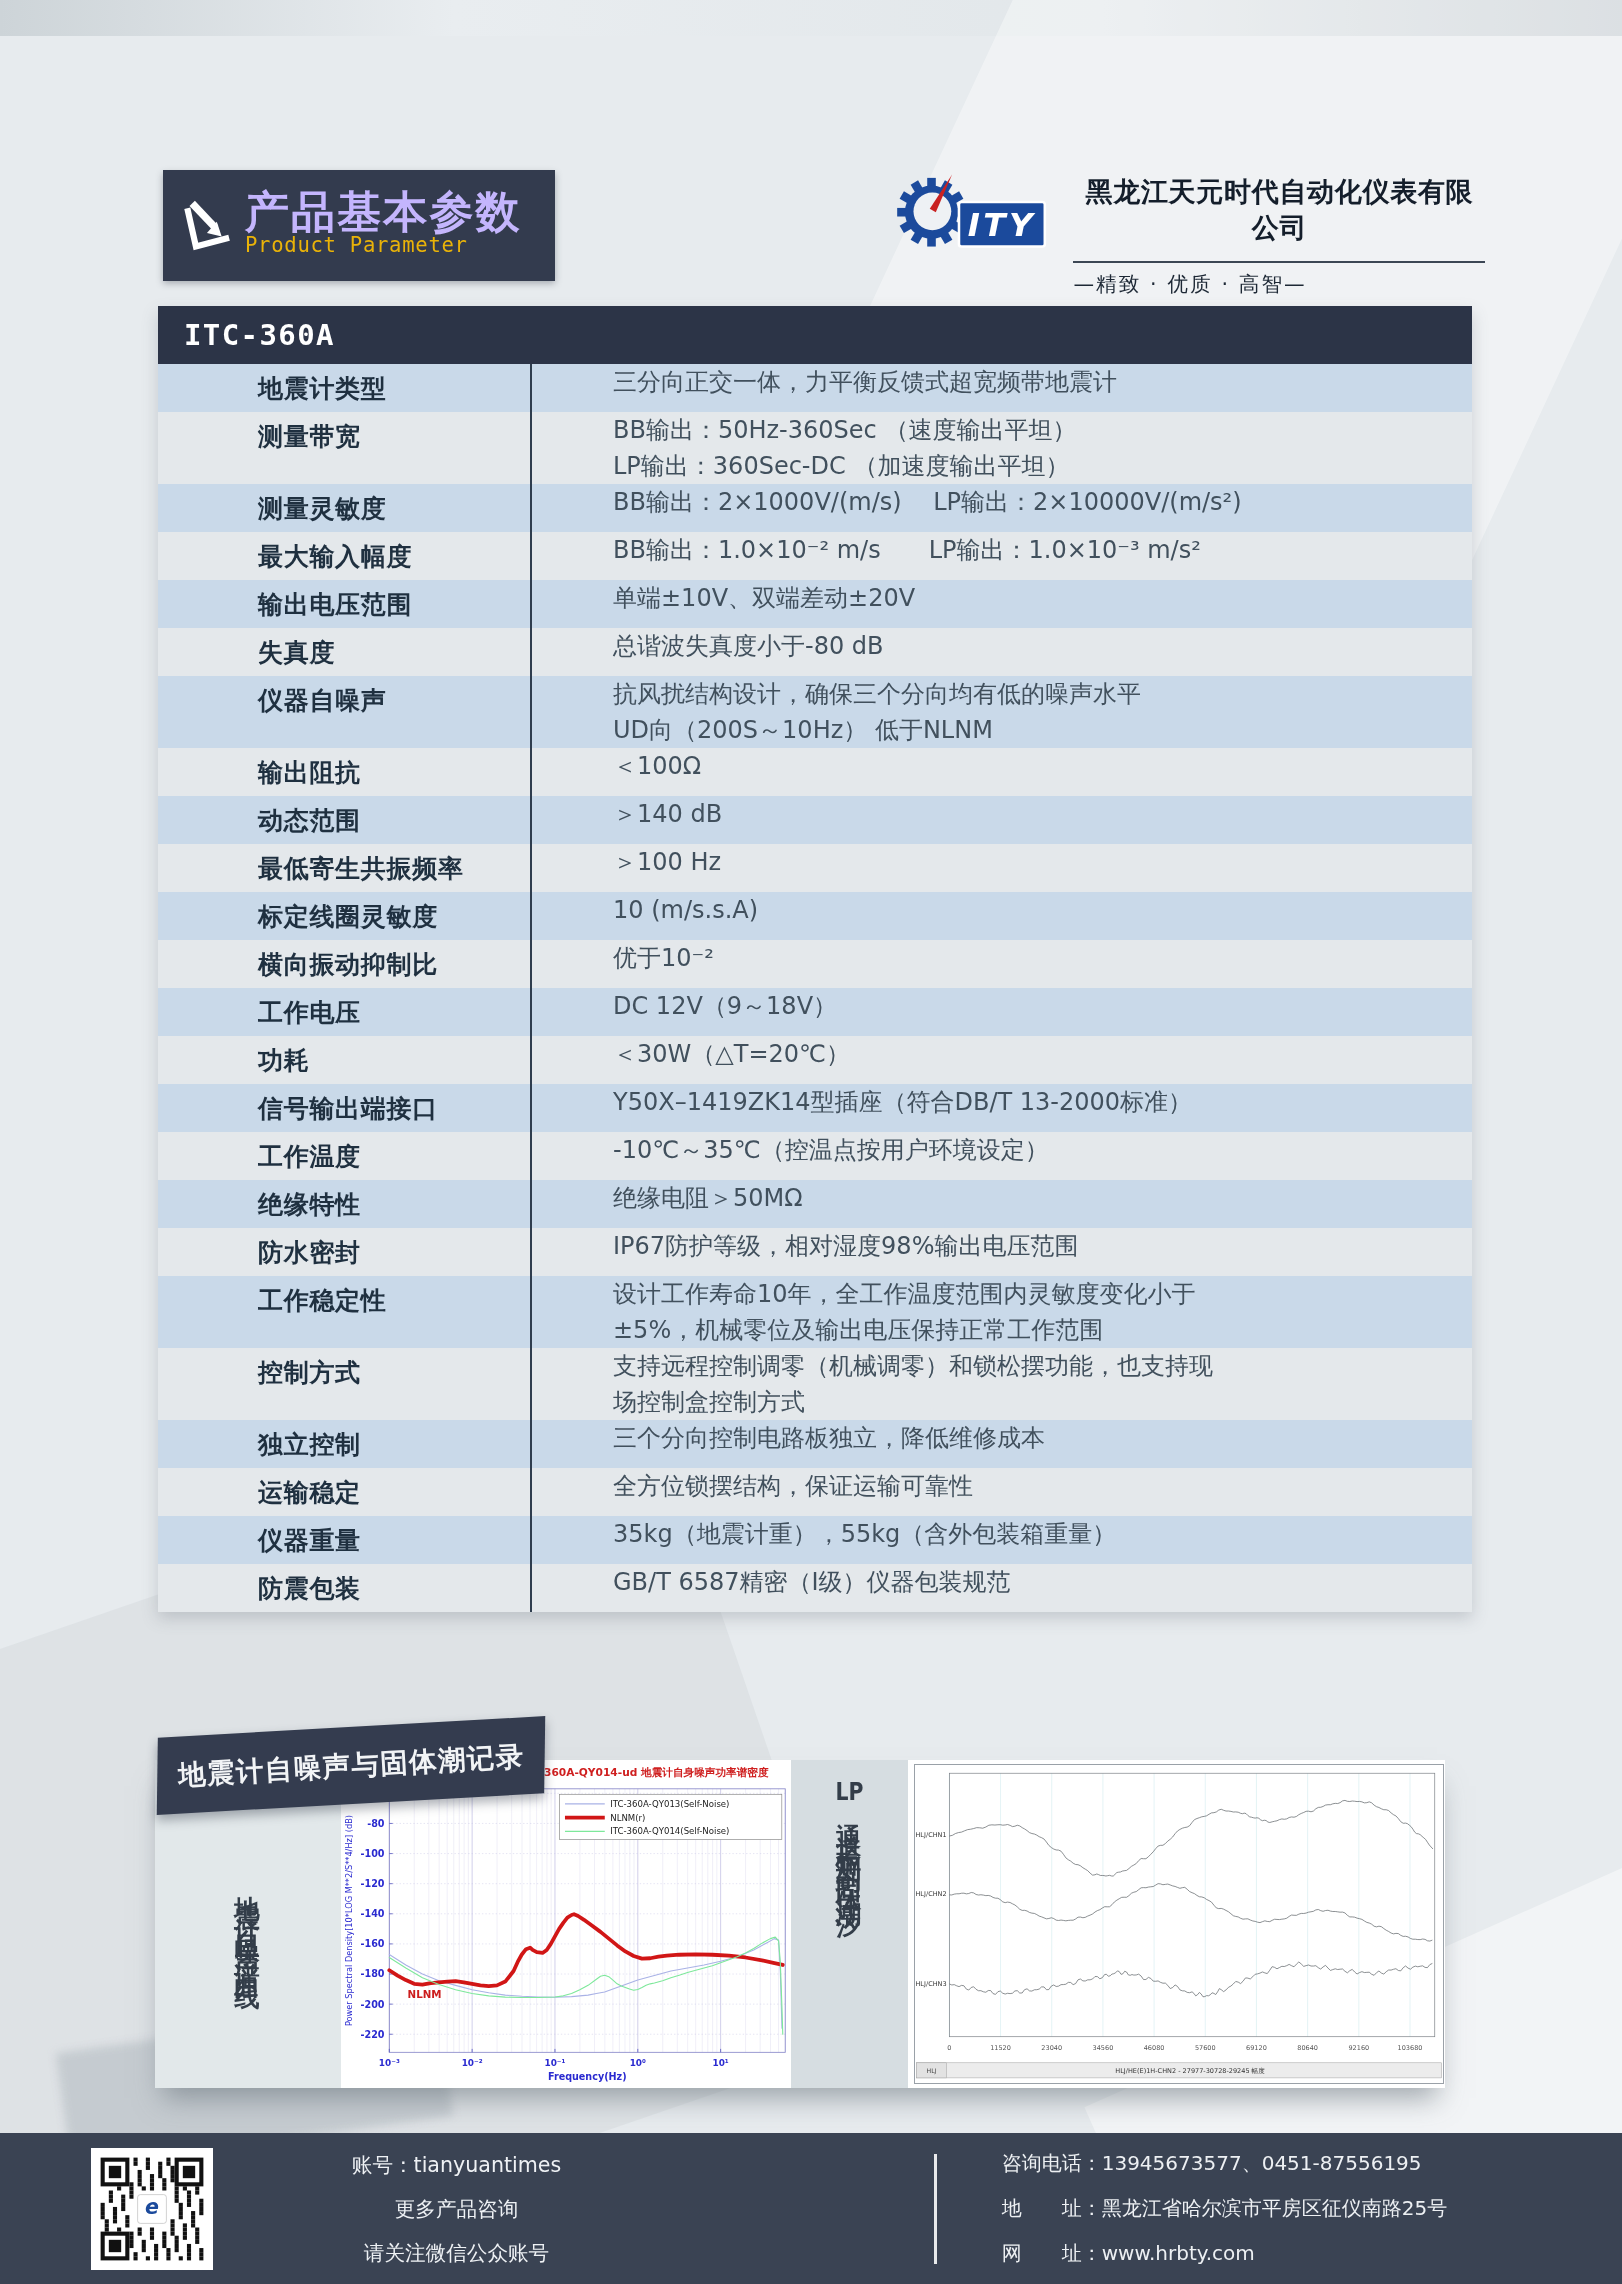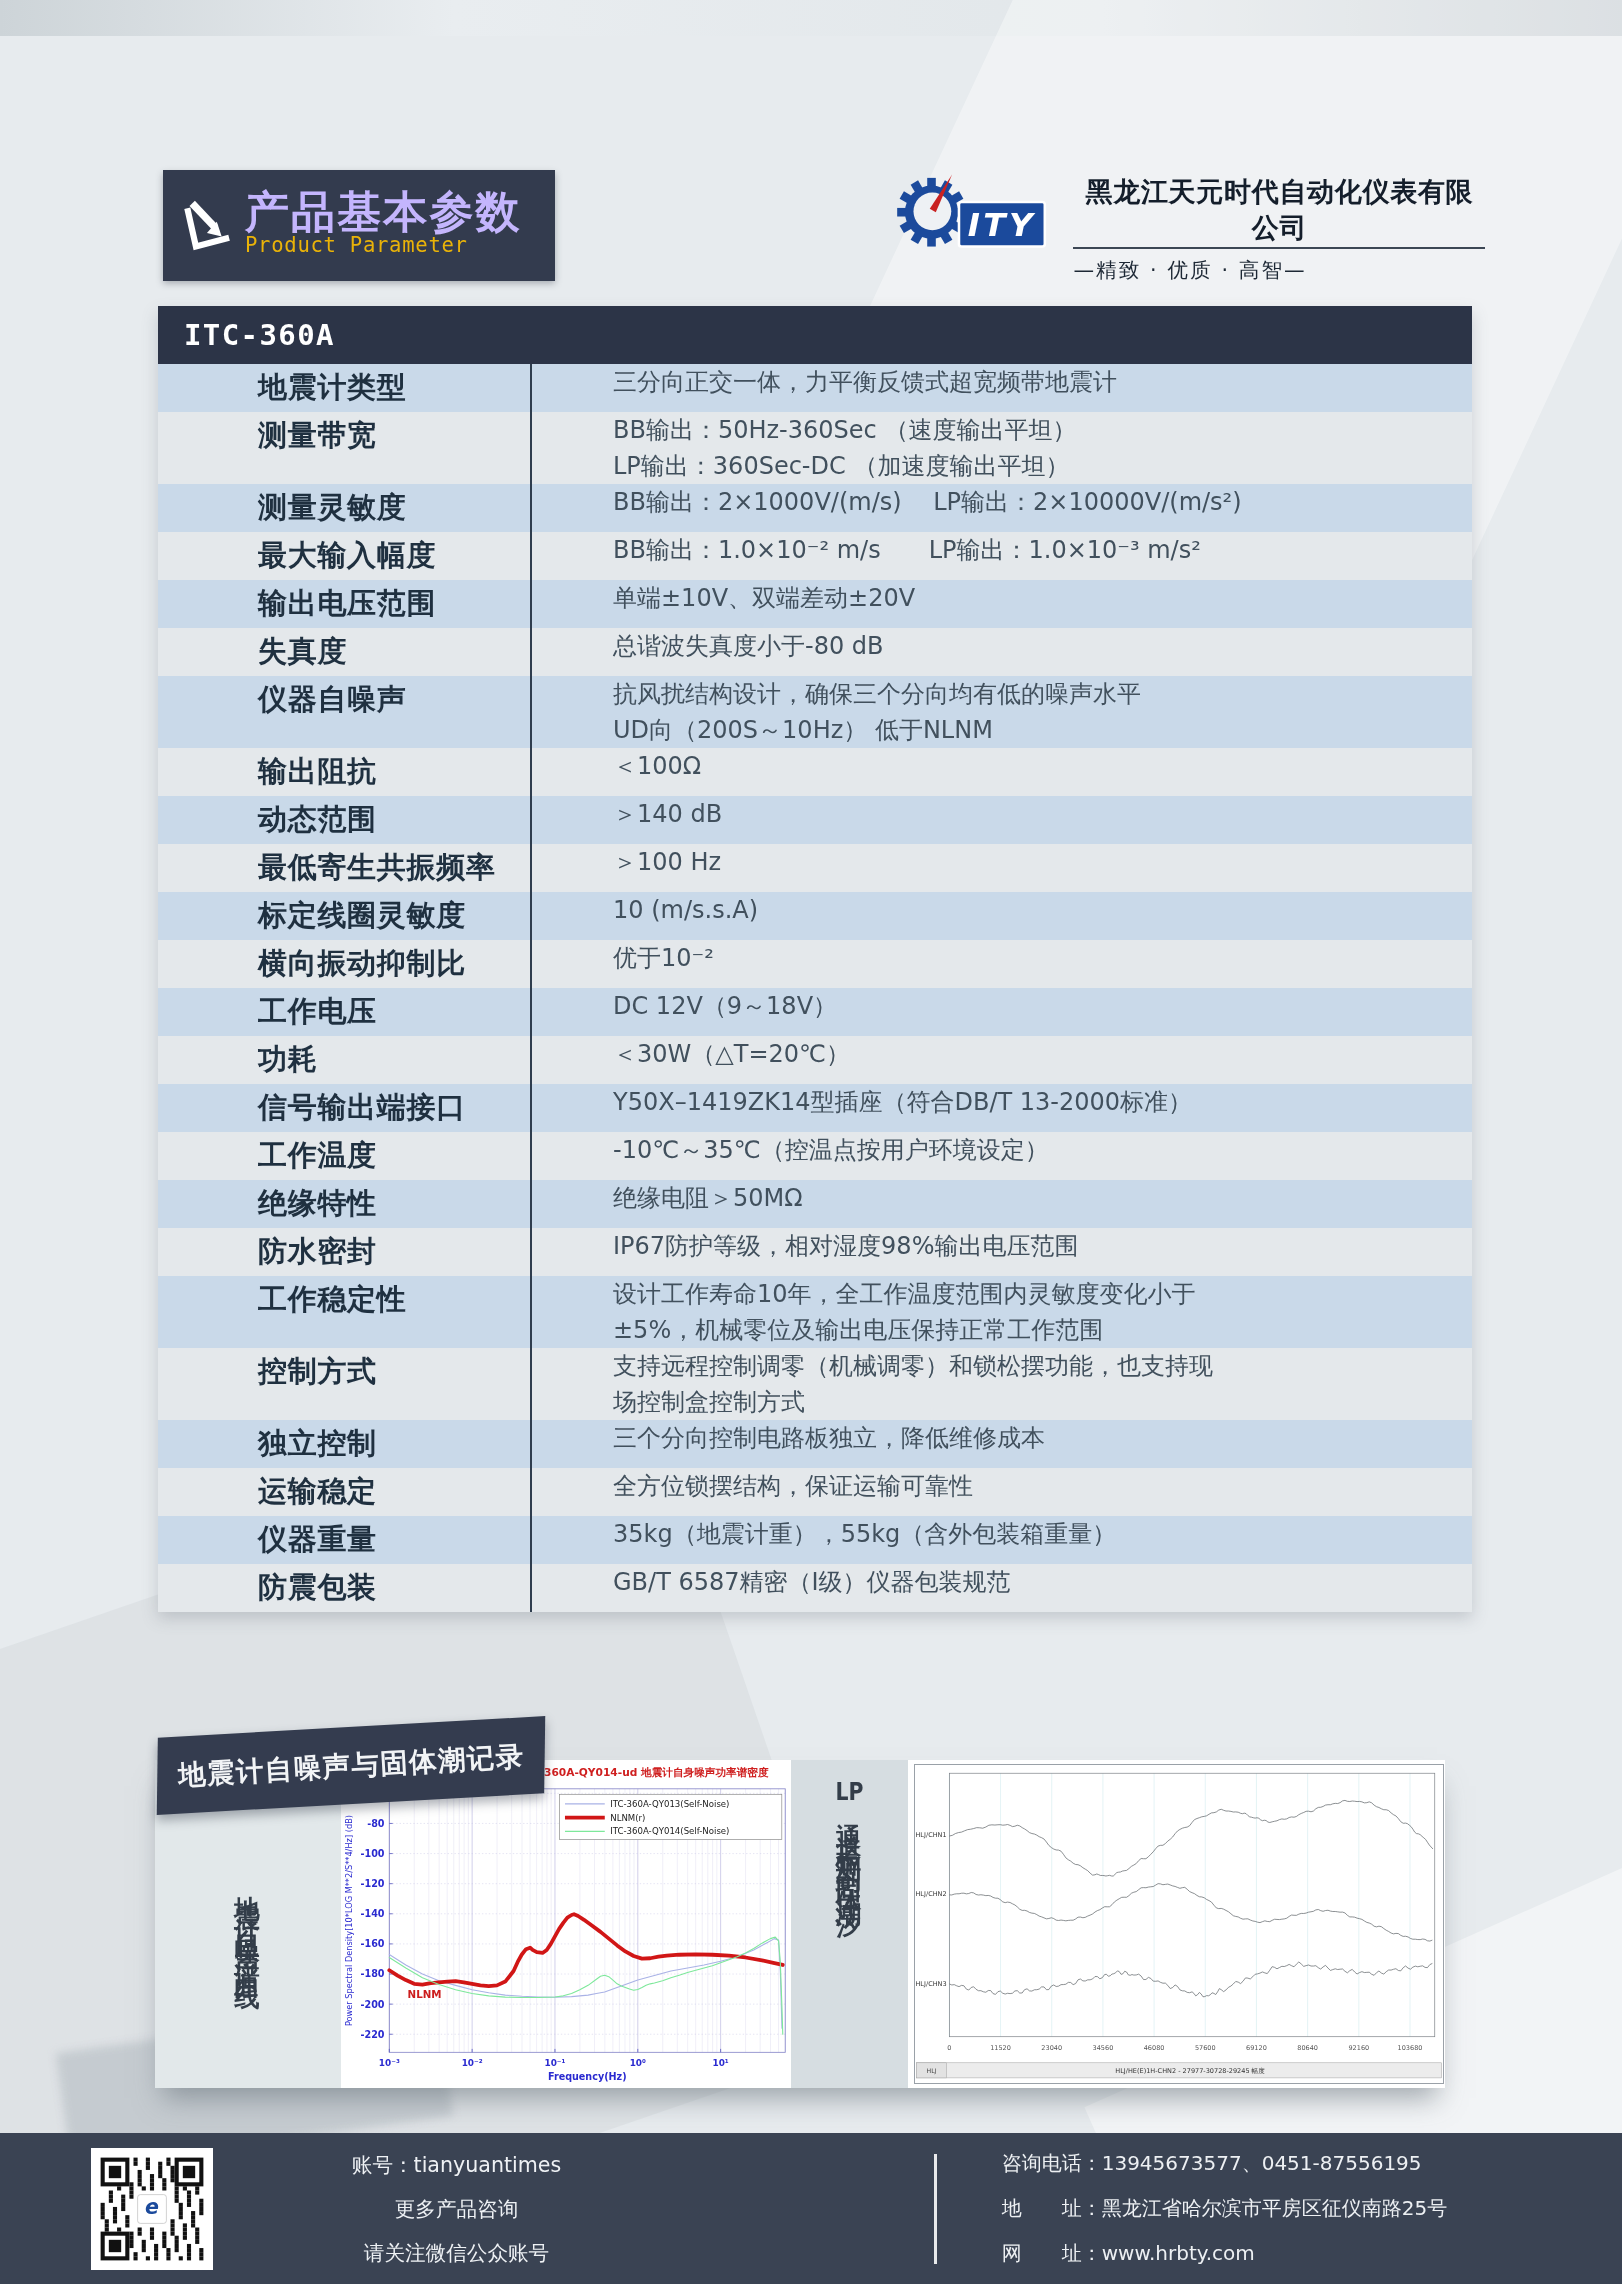--- a/index.html
+++ b/index.html
@@ -24,34 +24,34 @@
   .badge .icon{width:82px;display:flex;justify-content:center;}
   .badge .txt{display:flex;flex-direction:column;}
   .badge .t1{color:#c4b5fd;font-size:44px;font-weight:bold;letter-spacing:2.1px;line-height:40px;}
   .badge .t2{color:#eab308;font-size:20.6px;font-family:"DejaVu Sans Mono",monospace;letter-spacing:0.7px;line-height:27.5px;}
 
   
   .brand{position:absolute;left:893px;top:159px;width:611px;display:flex;}
   .brand .logo{width:168px;height:103px;flex:0 0 auto;}
   .brand .words{margin-left:12.4px;margin-top:15px;width:412px;}
   .brand .cname{font-size:27px;font-weight:bold;color:#141e2b;letter-spacing:0.7px;
-                border-bottom:2.1px solid #3c4754;padding-bottom:1px;text-align:center;}
+                border-bottom:2.1px solid #3c4754;padding-bottom:15px;text-align:center;}
   .brand .slogan{margin-top:6.9px;font-size:20.6px;color:#1d2835;letter-spacing:2.1px;}
 
   
   .spec-table{position:absolute;left:158px;top:306px;width:1314px;box-shadow:0 6.9px 15px rgba(90,100,112,.25);}
   .spec-head{height:58px;background:#2c3447;color:#fff;display:flex;align-items:center;
              font-family:"DejaVu Sans Mono",monospace;font-size:29px;font-weight:bold;
              letter-spacing:1.4px;padding-left:26px;box-sizing:border-box;}
   .srow{display:flex;align-items:stretch;}
   .srow.blue{background:#c9d9e9;}
   .srow.gray{background:#e4e8eb;}
   .scell-l{width:374px;flex:0 0 auto;border-right:2.1px solid #2f3d4e;box-sizing:border-box;
            padding-left:100px;}
-  .scell-l .lab{height:48px;display:flex;align-items:center;font-size:29px;font-weight:bold;
+  .scell-l .lab{height:48px;display:flex;align-items:center;font-size:25px;font-weight:bold;
                 color:#1f3040;letter-spacing:0.7px;}
   .scell-r{flex:1;display:flex;flex-direction:column;padding-left:81px;}
   .scell-r .vline{height:36px;display:flex;align-items:center;font-size:24px;color:#41505d;}
 
   
   .banner{position:absolute;left:157px;top:1727px;width:388px;height:77px;background:#343c4f;
           transform:rotate(-3.2deg) skewX(-4deg);display:flex;align-items:center;justify-content:center;
           box-shadow:0 5.5px 11px rgba(50,58,72,.4);z-index:5;}
   .banner .btxt{color:#f2f4f6;font-size:27.5px;font-weight:bold;letter-spacing:1.4px;transform:skewX(4deg);}
 

